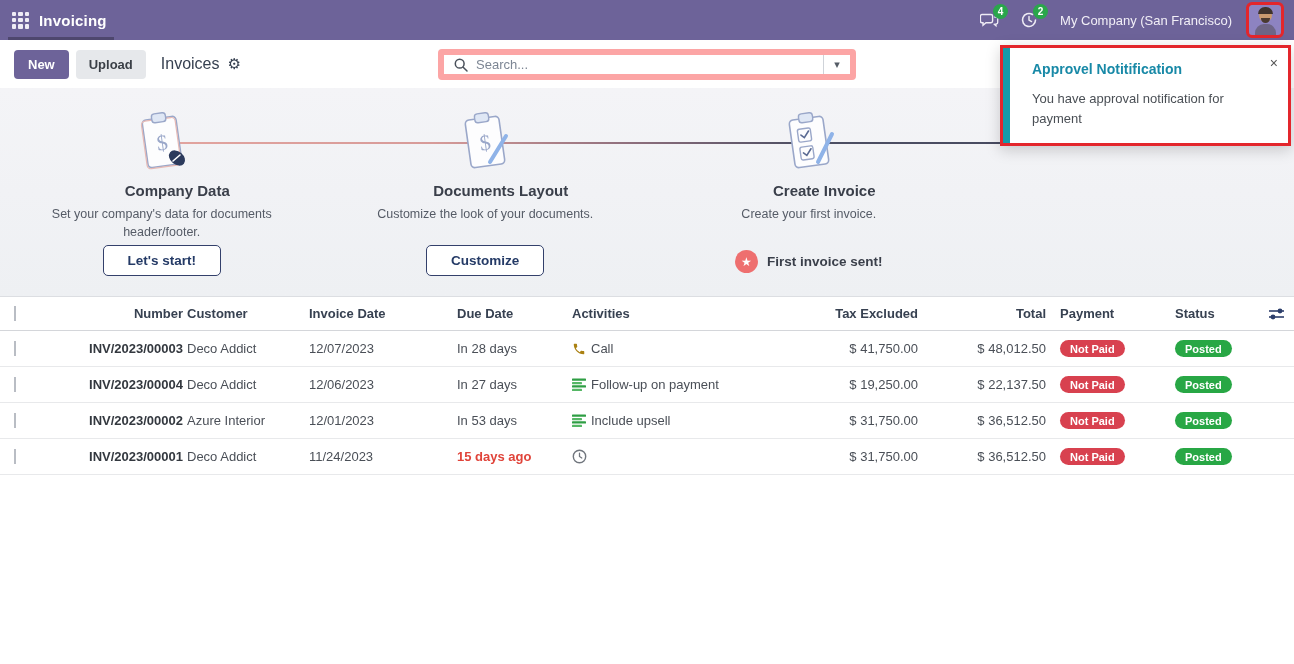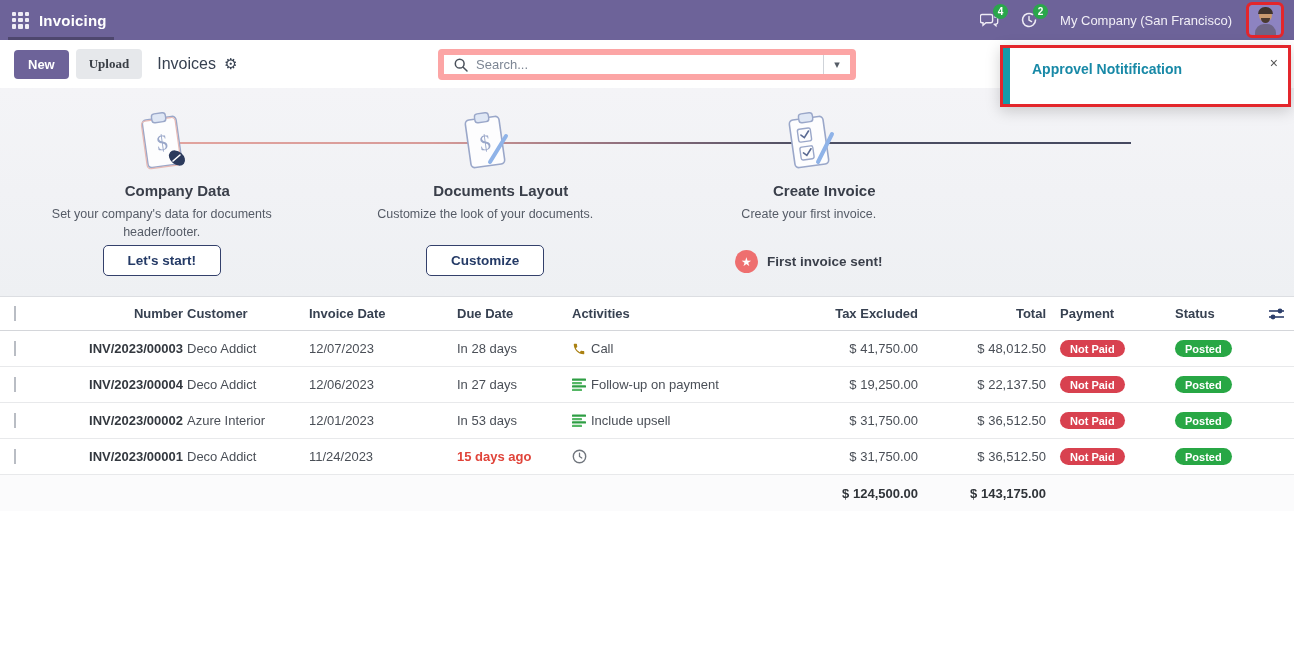--- a/index.html
+++ b/index.html
@@ -36,21 +36,21 @@
     border-radius:9px 9px 0 0; background:#6e6586; }
 
   
   .control-bar { position:relative; height:48px; display:flex; align-items:center;
     padding:0 14px; background:#fff; }
   .btn-new { background:#6d6399; color:#fff; border:none; border-radius:4px;
     font-size:13px; font-weight:bold; padding:7px 14px; cursor:pointer;
     font-family:inherit; }
   .btn-upload { background:#e6e8eb; color:#3a3f46; border:none; border-radius:4px;
     font-size:13px; font-weight:bold; padding:7px 13px; margin-left:7px; cursor:pointer;
-    font-family:Liberation Serif, serif; }
+    font-family:Liberation Sans, sans-serif; }
   .breadcrumb { font-size:16px; color:#374151; margin-left:15px; }
   .gear { font-size:15px; color:#374151; margin-left:8px; cursor:pointer; }
   .search-box { position:absolute; left:438px; top:9px; width:418px; height:31px;
     border:6px solid #fca5a5; border-radius:4px; background:#fff; display:flex; align-items:center; }
   .search-box svg { margin:0 8px 0 10px; }
   .search-input { flex:1; border:none; outline:none; font-size:13px; color:#49505a;
     font-family:inherit; background:transparent; }
   .search-input::placeholder { color:#7d8694; }
   .search-toggle { width:27px; height:100%; border-left:1px solid #cfd3d9; display:flex;
     align-items:center; justify-content:center; color:#555c66; font-size:11px; cursor:pointer; }
@@ -168,20 +168,21 @@
     <div class="search-toggle">
       <span>▾</span>
     </div>
   </div>
 </div>
 
 <div class="notif">
   <div class="notif-inner">
     <div class="notif-title">Approvel Notitification</div>
     <div class="notif-close">×</div>
+    <div class="notif-body">You have approval notification for payment</div>
   </div>
 </div>
 
 <section class="onboarding">
   <div class="connector"></div>
   <div class="steps">
 
     <div class="step">
       <div class="step-icon">
         <svg width="62" height="64" viewBox="0 0 62 64">
@@ -341,27 +342,14 @@
       </svg>
       <span></span>
     </div>
     <div class="c c-tax">$ 31,750.00</div>
     <div class="c c-total">$ 36,512.50</div>
     <div class="c c-payment"><span class="pill pill-notpaid">Not Paid</span></div>
     <div class="c c-status"><span class="pill pill-posted">Posted</span></div>
     <div class="c c-opt"></div>
   </div>
 
-  <div class="totals">
-    <div class="c c-check"></div>
-    <div class="c c-number"></div>
-    <div class="c c-customer"></div>
-    <div class="c c-invdate"></div>
-    <div class="c c-duedate"></div>
-    <div class="c c-activities"></div>
-    <div class="c c-tax amt">$ 124,500.00</div>
-    <div class="c c-total amt">$ 143,175.00</div>
-    <div class="c c-payment"></div>
-    <div class="c c-status"></div>
-    <div class="c c-opt"></div>
-  </div>
 
 </section>
 
 </body></html>

